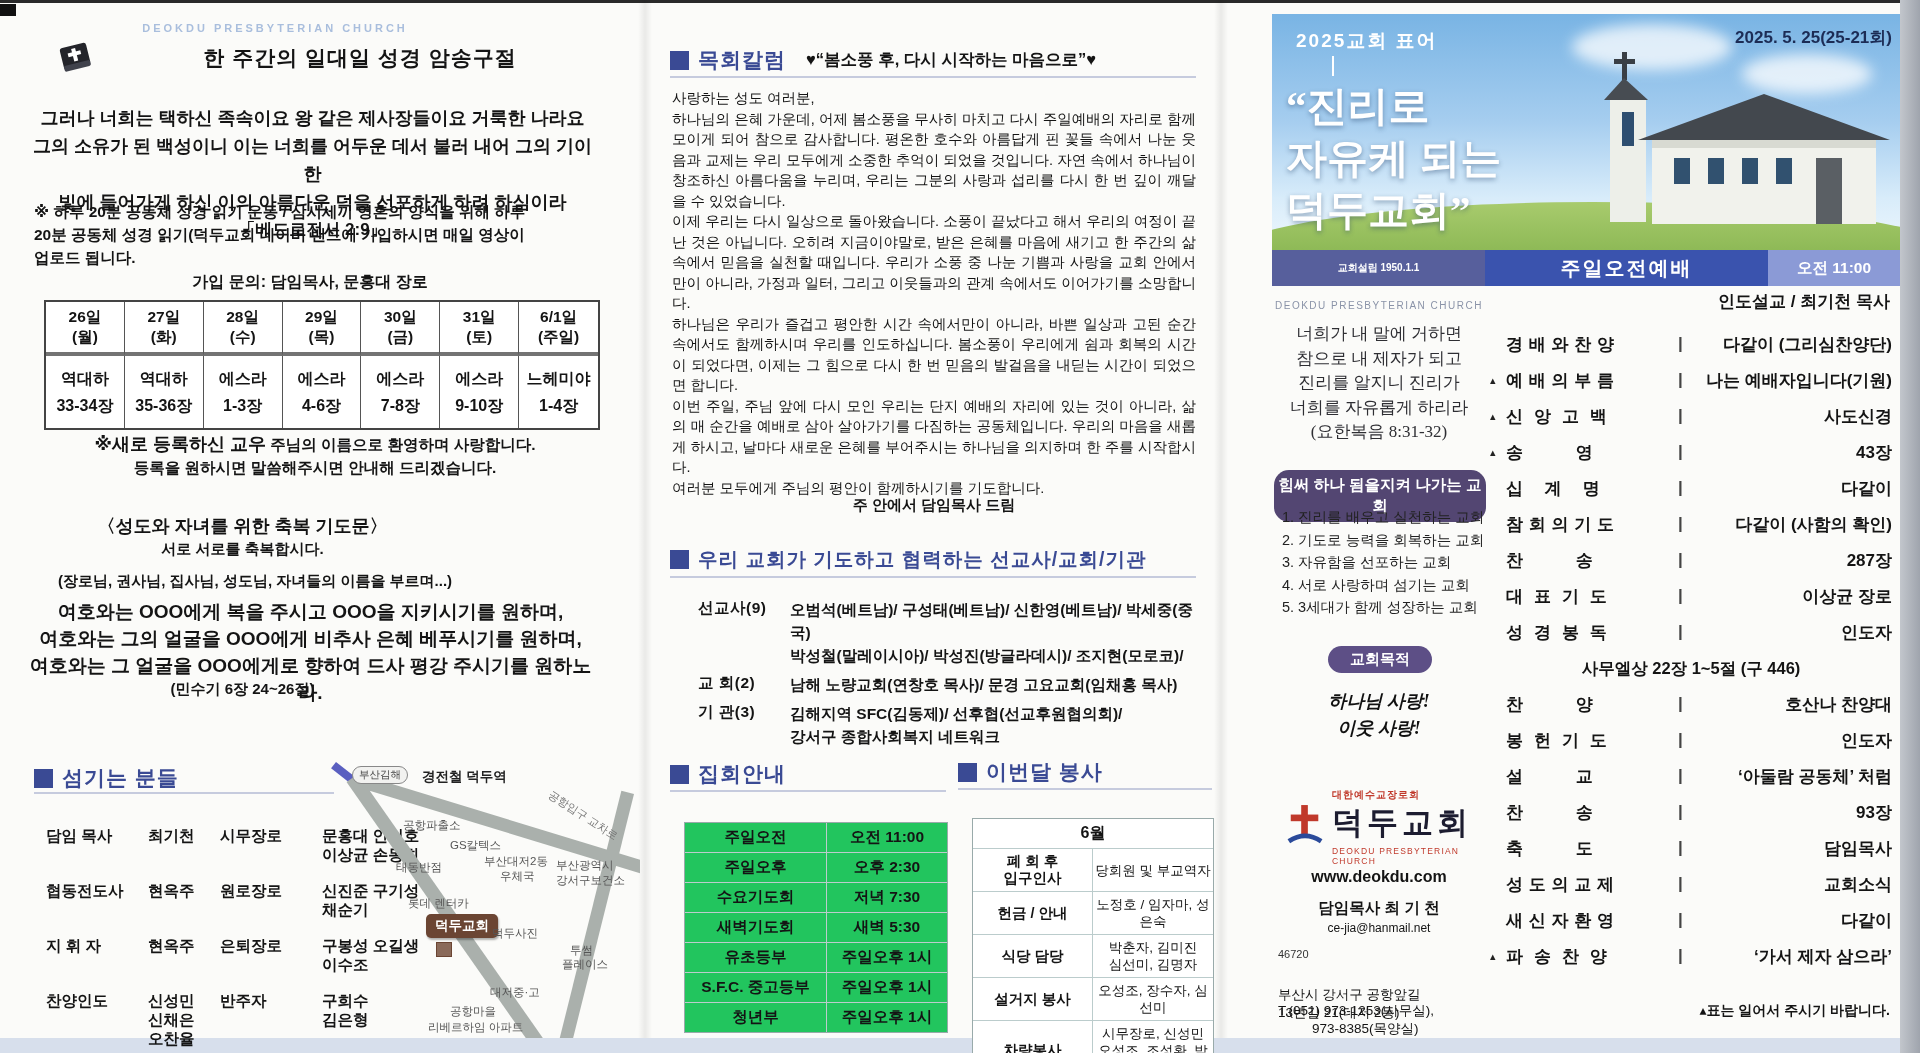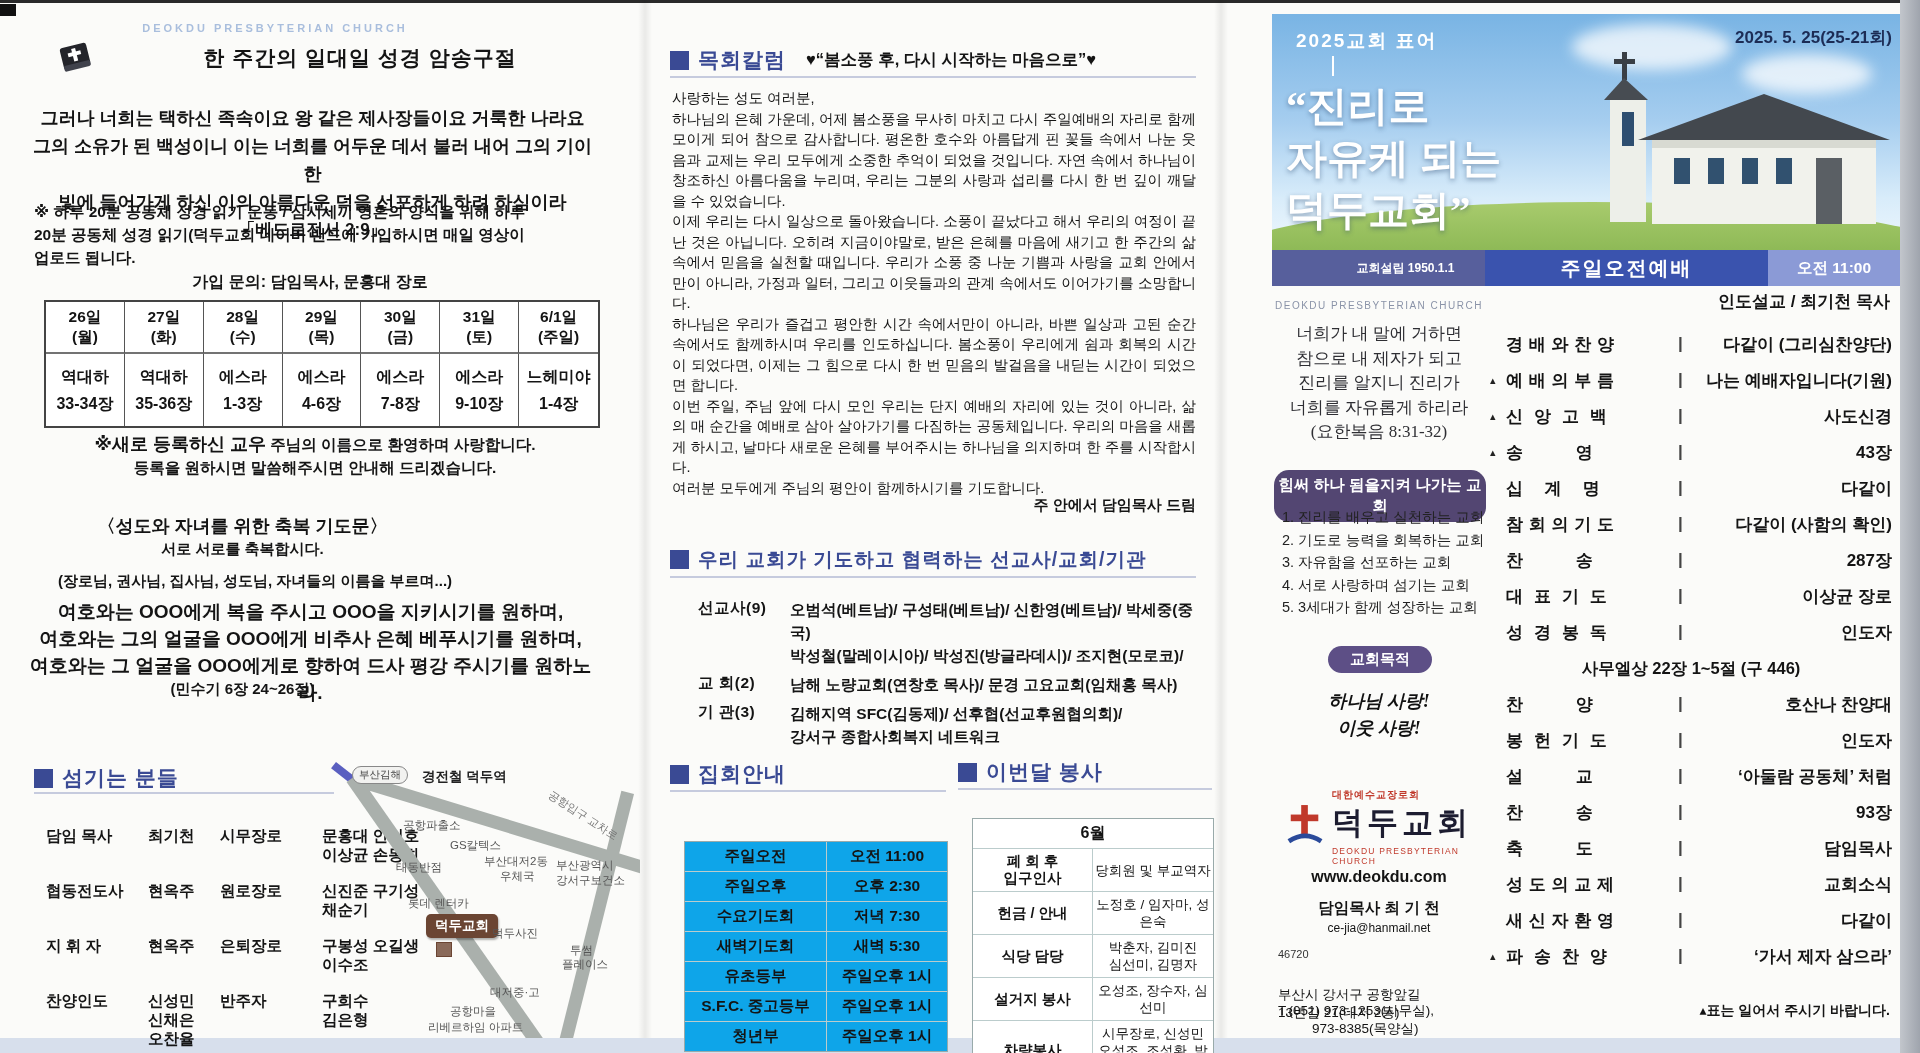--- a/index.html
+++ b/index.html
@@ -26,21 +26,21 @@
   .church-en-l{left:125px;top:22px;width:300px;font-size:11px;letter-spacing:3px;color:#a9bedd;font-weight:bold;}
   .l-title{left:190px;top:44px;width:340px;font-size:21px;font-weight:bold;letter-spacing:1px;}
   .l-verse{left:30px;top:104px;width:565px;font-size:18px;font-weight:600;line-height:28px;}
   .l-verse-ref{font-size:17px;}
   .l-notice{left:34px;top:200px;width:560px;font-size:15.5px;font-weight:600;line-height:23px;}
   .l-contact{left:30px;top:272px;width:560px;font-size:16px;font-weight:bold;}
   .rtable{left:44px;top:300px;width:552px;display:grid;grid-template-columns:repeat(7,1fr);
           border:2px solid #444;background:#fff;}
   .rt-c{border-right:1px solid #555;padding:5px 2px;font-weight:bold;font-size:15.5px;text-align:center;line-height:20px;}
   .rt-c:nth-child(7n){border-right:none;}
-  .rt-h{border-bottom:2px solid #737373;}
+  .rt-h{border-bottom:4px solid #737373;}
   .rt-b{padding:9px 2px;line-height:27px;font-size:16px;}
   .l-welcome1{left:20px;top:432px;width:590px;font-size:15.5px;font-weight:600;}
   .l-welcome1 .big{font-size:18px;font-weight:bold;}
   .l-welcome2{left:20px;top:458px;width:590px;font-size:15.5px;font-weight:600;}
   .l-bless-t{left:20px;top:514px;width:445px;font-size:18px;font-weight:bold;}
   .l-bless-s{left:20px;top:540px;width:445px;font-size:15px;font-weight:600;}
   .l-bless-n{left:20px;top:572px;width:470px;font-size:15px;font-weight:600;}
   .l-bless{left:18px;top:598px;width:585px;font-size:19px;font-weight:bold;line-height:27px;}
   .l-bless-ref{left:20px;top:680px;width:445px;font-size:15px;font-weight:600;}
   .servants{left:46px;top:826px;display:grid;grid-template-columns:96px 66px 96px 140px;column-gap:6px;row-gap:17px;
@@ -57,27 +57,27 @@
             padding:1px 6px;background:#f2f2f0;white-space:nowrap;}
   .map-badge{position:absolute;font-size:13.5px;font-weight:bold;color:#fff;background:#6b4533;
              padding:3px 9px;border-radius:5px;white-space:nowrap;box-shadow:1px 2px 2px rgba(0,0,0,.3);}
   .map-rot{position:absolute;font-size:11px;color:#777;transform:rotate(33deg);white-space:nowrap;}
   .map-bldg{position:absolute;width:14px;height:13px;background:#8a6a5a;border:1px solid #6b4533;}
 
   
   .m-sub{left:806px;top:49px;width:400px;font-size:16.5px;font-weight:bold;}
   .m-body{left:672px;top:88px;width:524px;font-size:14.5px;font-weight:500;line-height:20.5px;text-align:justify;}
   .m-body p{margin:0;}
-  .m-sign{left:672px;top:496px;width:524px;font-size:15px;font-weight:600;}
+  .m-sign{left:672px;top:496px;width:524px;font-size:15px;font-weight:600;text-align:center;}
   .partners{left:698px;top:598px;width:505px;font-size:15.5px;font-weight:600;}
   .prow{display:flex;margin-bottom:6px;}
   .plabel{flex:0 0 92px;font-weight:bold;letter-spacing:.5px;}
   .plines{flex:1;}
   .plines div{line-height:23px;}
-  .schtbl{left:684px;top:822px;width:262px;border:1.5px solid #9aa;background:#0ea5e9;margin-top:19px;}
+  .schtbl{left:684px;top:822px;width:262px;border:1.5px solid #9aa;background:#22c55e;}
   .schrow{display:grid;grid-template-columns:142px 1fr;}
   .schrow + .schrow{border-top:1px solid #bcc;}
   .schrow span{padding:4px 2px;text-align:center;font-size:15.5px;font-weight:bold;}
   .schrow span:first-child{border-right:1px solid #bcc;}
   .svctbl{left:972px;top:818px;width:240px;border:1.5px solid #9aa;background:#fff;font-size:13.5px;}
   .svc-h{text-align:center;font-weight:bold;font-size:16px;padding:4px 0;border-bottom:1px solid #bcc;}
   .svcrow{display:grid;grid-template-columns:120px 1fr;border-top:1px solid #bcc;}
   .svcrow:nth-child(2){border-top:none;}
   .svcrow .c{padding:4px 2px;display:flex;flex-direction:column;justify-content:center;text-align:center;line-height:17px;}
   .svcrow .c:first-child{border-right:1px solid #bcc;font-weight:bold;font-size:14.5px;}
@@ -87,21 +87,21 @@
          background:linear-gradient(180deg,#79b4e4 0%,#a5cdef 45%,#d8ecfa 78%,#eef7fd 100%);}
   .cloud{position:absolute;background:#fff;border-radius:50%;filter:blur(7px);opacity:.75;}
   .grass{position:absolute;left:-60px;top:188px;width:760px;height:120px;border-radius:50% 50% 0 0;
          background:linear-gradient(180deg,#a8cb6d,#679f35);}
   .motto-label{position:absolute;left:24px;top:14px;color:#fff;font-size:19px;font-weight:600;letter-spacing:2px;}
   .motto-tick{position:absolute;left:60px;top:42px;width:2px;height:20px;background:#fff;}
   .motto{position:absolute;left:14px;top:66px;color:#fff;font-size:41px;font-weight:bold;line-height:52px;
          font-family:"Liberation Serif","DejaVu Serif",serif;text-shadow:0 2px 5px rgba(30,60,100,.45);}
   .photo-date{position:absolute;left:380px;top:12px;width:240px;text-align:right;color:#1c2c55;font-size:17px;font-weight:bold;}
   .bar-seg{position:absolute;top:250px;height:36px;display:flex;align-items:center;justify-content:center;color:#fff;}
-  .seg1{left:1272px;width:179px;background:#575f9c;font-size:12px;font-weight:600;padding-left:44px;}
+  .seg1{left:1272px;width:213px;background:#575f9c;font-size:10px;font-weight:600;}
   .seg2{left:1485px;width:283px;background:#3a53ae;font-size:20px;font-weight:bold;letter-spacing:2px;}
   .seg3{left:1768px;width:132px;background:#8b9ad6;font-size:15.5px;font-weight:600;}
   .church-en-r{left:1272px;top:300px;width:214px;font-size:10px;letter-spacing:1.5px;color:#8a93a8;}
   .r-verse{left:1272px;top:322px;width:214px;font-size:17px;line-height:24.5px;color:#2e2e33;
            font-family:"Liberation Serif","DejaVu Serif",serif;}
   .badge{position:absolute;color:#fff;text-align:center;border-radius:15px;font-weight:bold;}
   .vision-badge{left:1274px;top:470px;width:212px;padding:5px 0;background:#534672;font-size:15.5px;}
   .vision-list{left:1282px;top:506px;width:210px;font-size:14.5px;line-height:22.5px;color:#222;font-weight:500;}
   .purpose-badge{left:1328px;top:646px;width:104px;padding:4px 0;background:#5d4f86;font-size:15px;}
   .purpose{left:1272px;top:688px;width:214px;font-size:18px;font-weight:bold;line-height:27px;color:#111;

